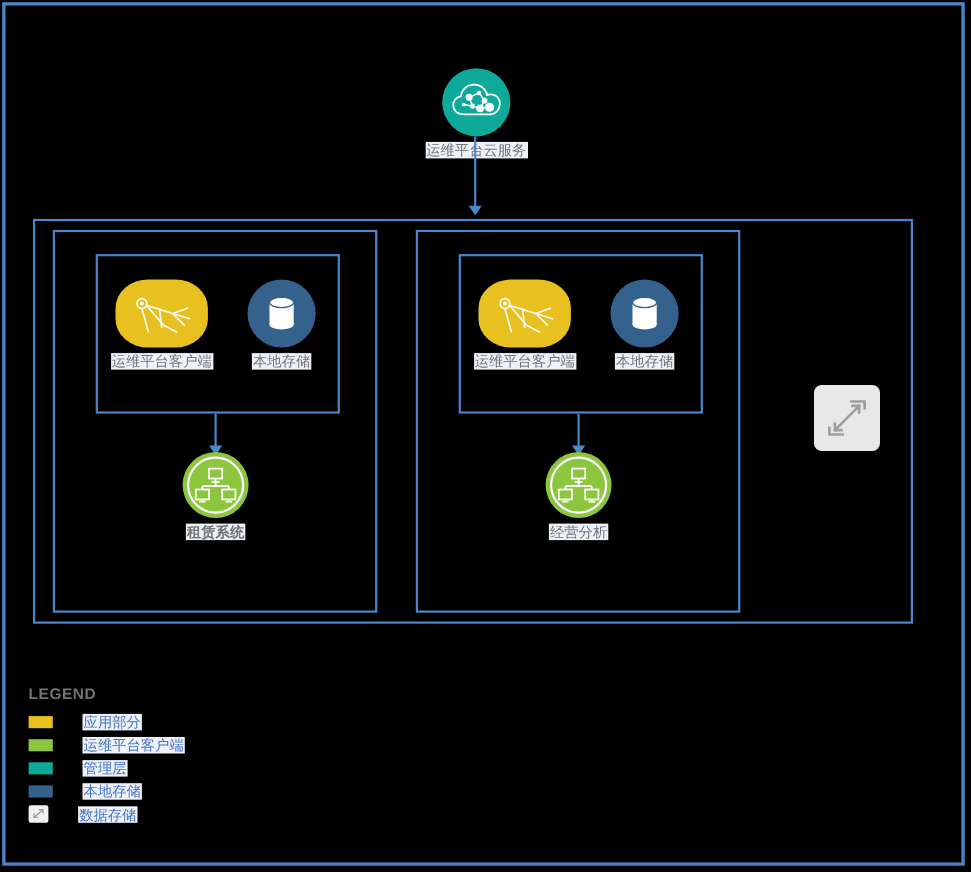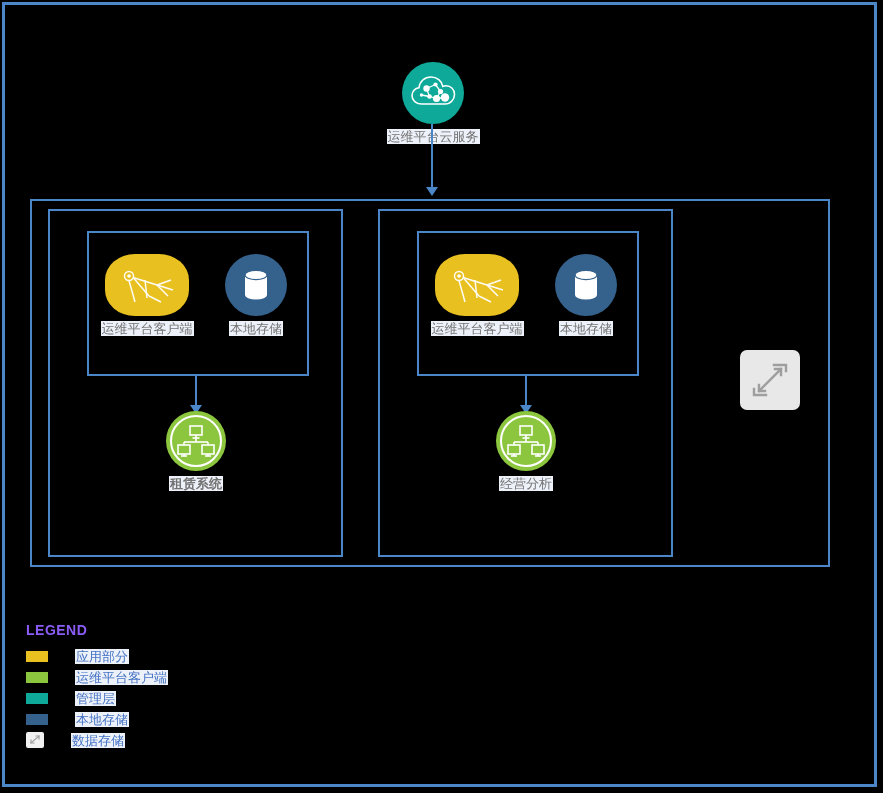--- a/index.html
+++ b/index.html
@@ -85,21 +85,21 @@
     border-radius: 7px;
   }
   
   .legend {
     position: absolute;
   }
   .legend-title {
     font-size: 14px;
     font-weight: bold;
     letter-spacing: 0.5px;
-    color: #8b5cf6;
+    color: #737373;
     margin-bottom: 8px;
   }
   .legend-row {
     display: flex;
     align-items: center;
     height: 20px;
     margin-bottom: 1px;
     gap: 15px;
   }
   .legend-swatch {

